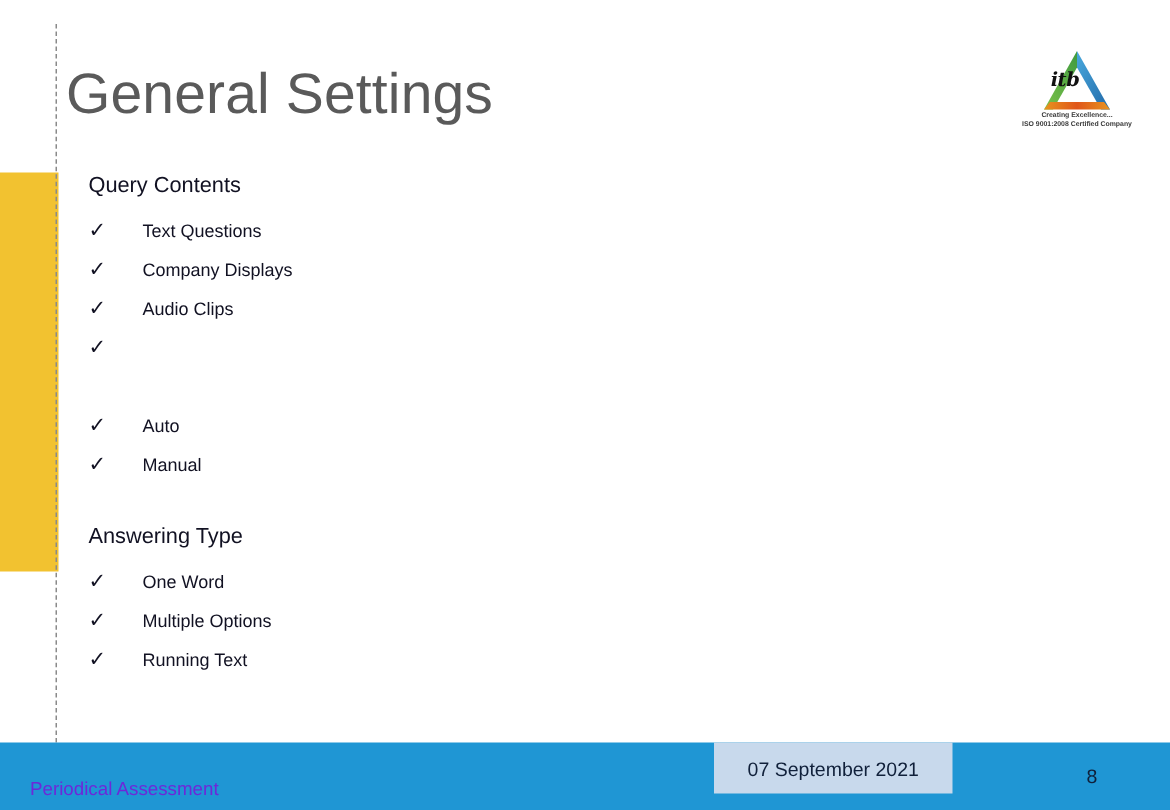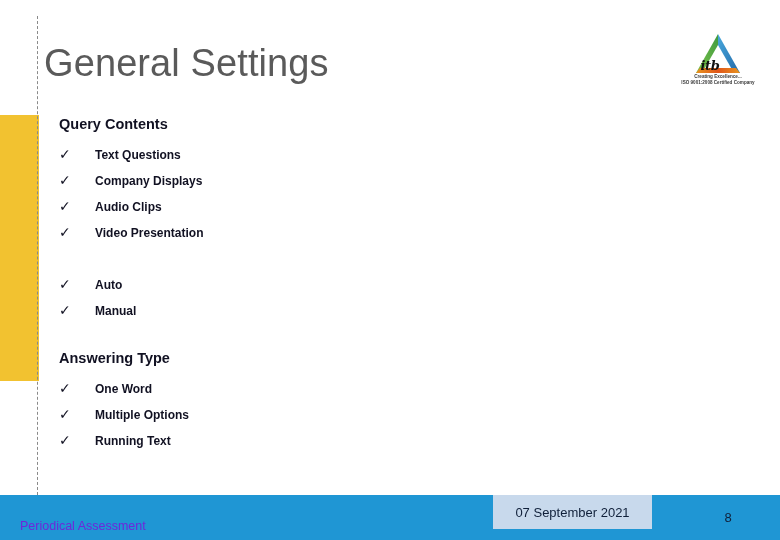--- a/index.html
+++ b/index.html
@@ -54,21 +54,20 @@
 
   
   .content {
     position: absolute;
     left: 59px;
     top: 99px;
     width: 520px;
   }
   .group {
     margin: 0 0 26px 0;
-    font-weight: bold;
   }
   .group:last-child { margin-bottom: 0; }
   .group-heading {
     font-size: 14.5px;
     line-height: 19px;
     color: #111122;
     margin: 0 0 7px 0;
     white-space: nowrap;
   }
   .bullet-list {
@@ -108,21 +107,21 @@
   .logo-mark {
     position: absolute;
     left: 8px;
     top: 2px;
     width: 84px;
     height: 44px;
   }
   .logo-itb {
     position: absolute;
     left: 0;
-    top: 28px;
+    top: 16px;
     width: 84px;
     text-align: center;
     font-family: "DejaVu Serif", serif;
     font-style: italic;
     font-weight: 700;
     font-size: 13px;
     color: #111111;
     letter-spacing: -0.3px;
   }
   .logo-tag {
@@ -151,21 +150,21 @@
     position: absolute;
     left: 20px;
     top: 502px;
     font-size: 12.5px;
     line-height: 16px;
     color: #6d28d9;
     white-space: nowrap;
   }
   .date-box {
     position: absolute;
-    left: 493px;
+    left: 476px;
     top: 479px;
     width: 159px;
     height: 34px;
     background: #c8d9ec;
   }
   .date-text {
     position: absolute;
     left: 0;
     top: 0;
     width: 159px;
@@ -208,21 +207,20 @@
           <li class="bullet-row">
             <span class="check-mark">✓</span>
             <span class="bullet-label">Company Displays</span>
           </li>
           <li class="bullet-row">
             <span class="check-mark">✓</span>
             <span class="bullet-label">Audio Clips</span>
           </li>
           <li class="bullet-row">
             <span class="check-mark">✓</span>
-            <span class="bullet-label">Video Presentation</span>
           </li>
         </ul>
       </div>
       <div class="group">
         <ul class="bullet-list">
           <li class="bullet-row">
             <span class="check-mark">✓</span>
             <span class="bullet-label">Auto</span>
           </li>
           <li class="bullet-row">

